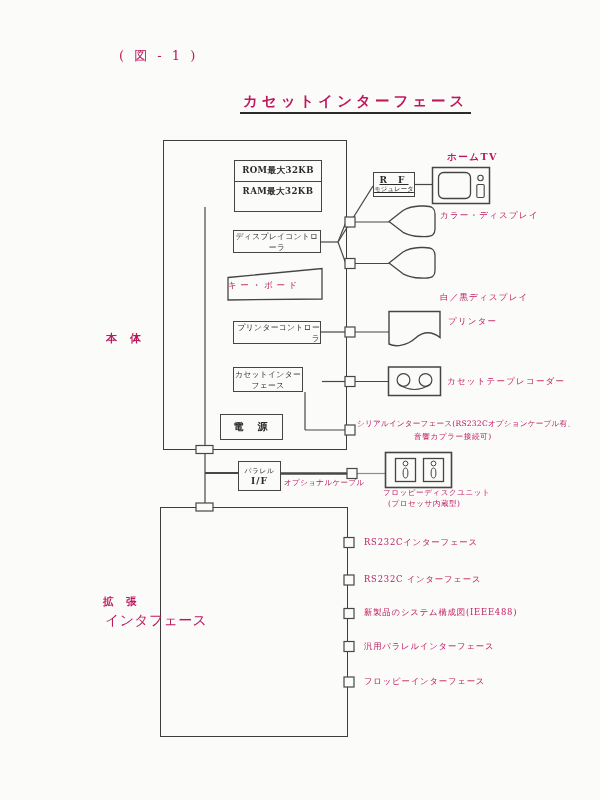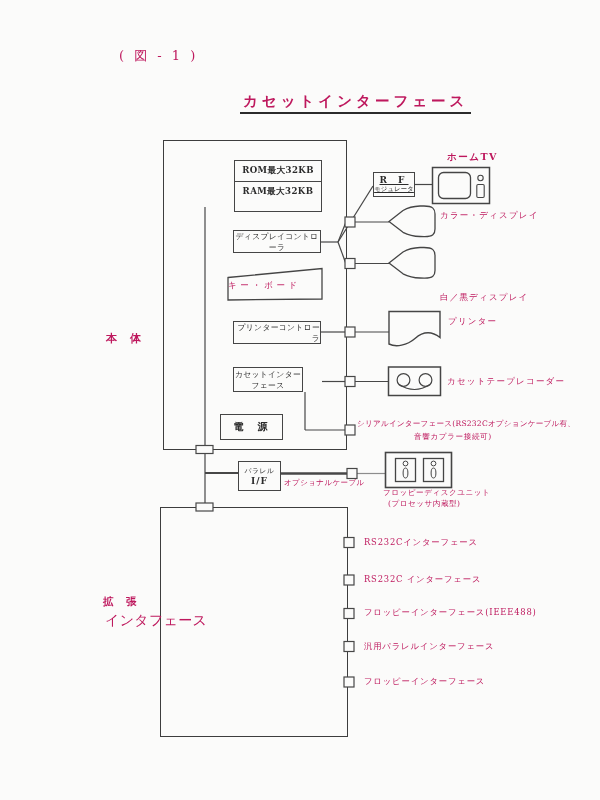--- a/index.html
+++ b/index.html
@@ -108,21 +108,21 @@
   <div class="lbl optcable">オプショナルケーブル</div>
   <div class="lbl floppy1">フロッピーディスクユニット</div>
   <div class="lbl floppy2">(プロセッサ内蔵型)</div>
 
   <div class="outline exp-box"></div>
   <div class="lbl exp-l1">拡　張</div>
   <div class="lbl exp-l2">インタフェース</div>
 
   <div class="lbl ifrow if0">RS232Cインターフェース</div>
   <div class="lbl ifrow if1">RS232C インターフェース</div>
-  <div class="lbl ifrow if2">フロッピーインターフェース(IEEE488)</div>
+  <div class="lbl ifrow if2">新製品のシステム構成図(IEEE488)</div>
   <div class="lbl ifrow if3">汎用パラレルインターフェース</div>
   <div class="lbl ifrow if4">フロッピーインターフェース</div>
 
   <svg class="overlay" width="600" height="800" viewBox="0 0 600 800">
     <g stroke="#474747" stroke-width="1.2" fill="none">
 
       <line x1="321" y1="242" x2="338" y2="242"></line>
       <line x1="338" y1="242" x2="346" y2="222"></line>
       <line x1="338" y1="242" x2="346" y2="264"></line>
       <line x1="338" y1="242" x2="373" y2="186"></line>

